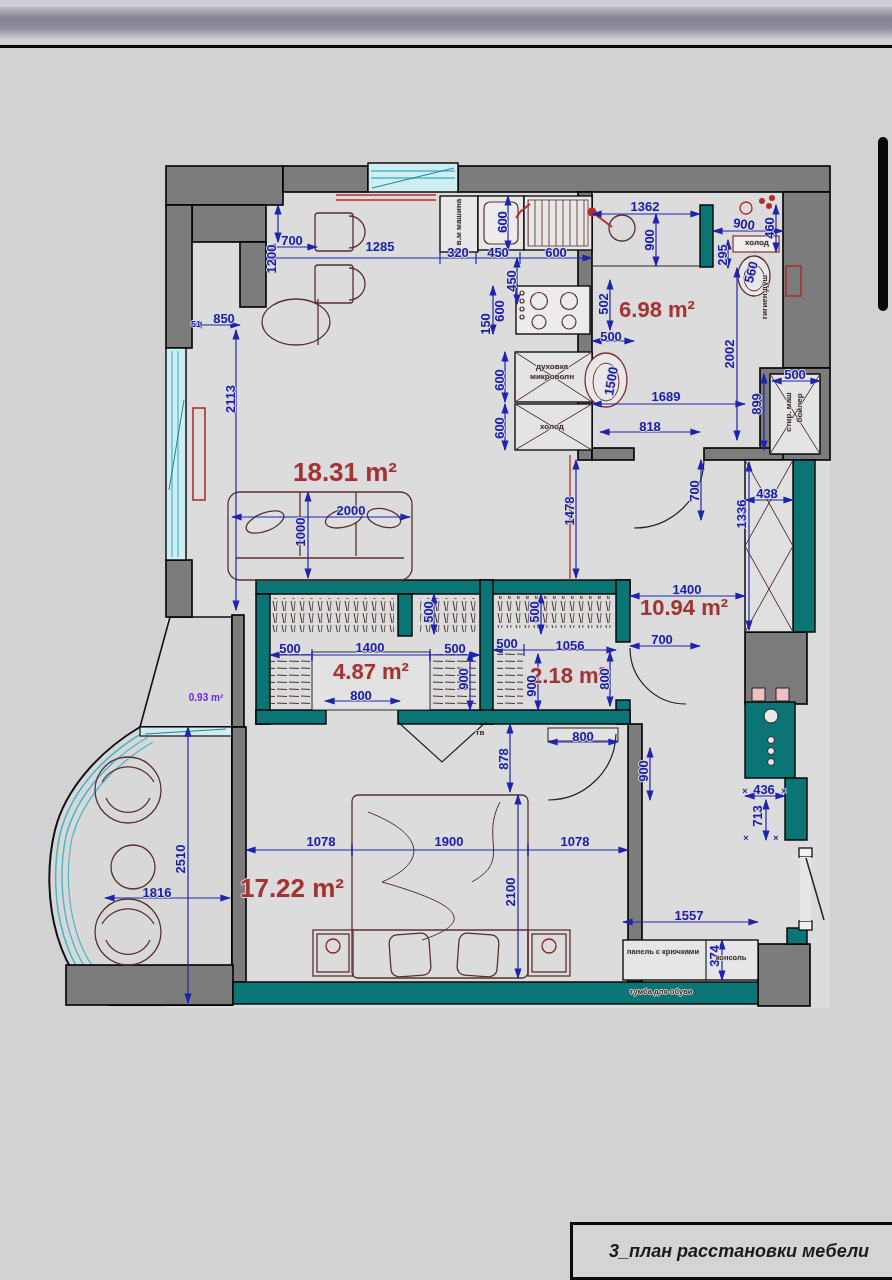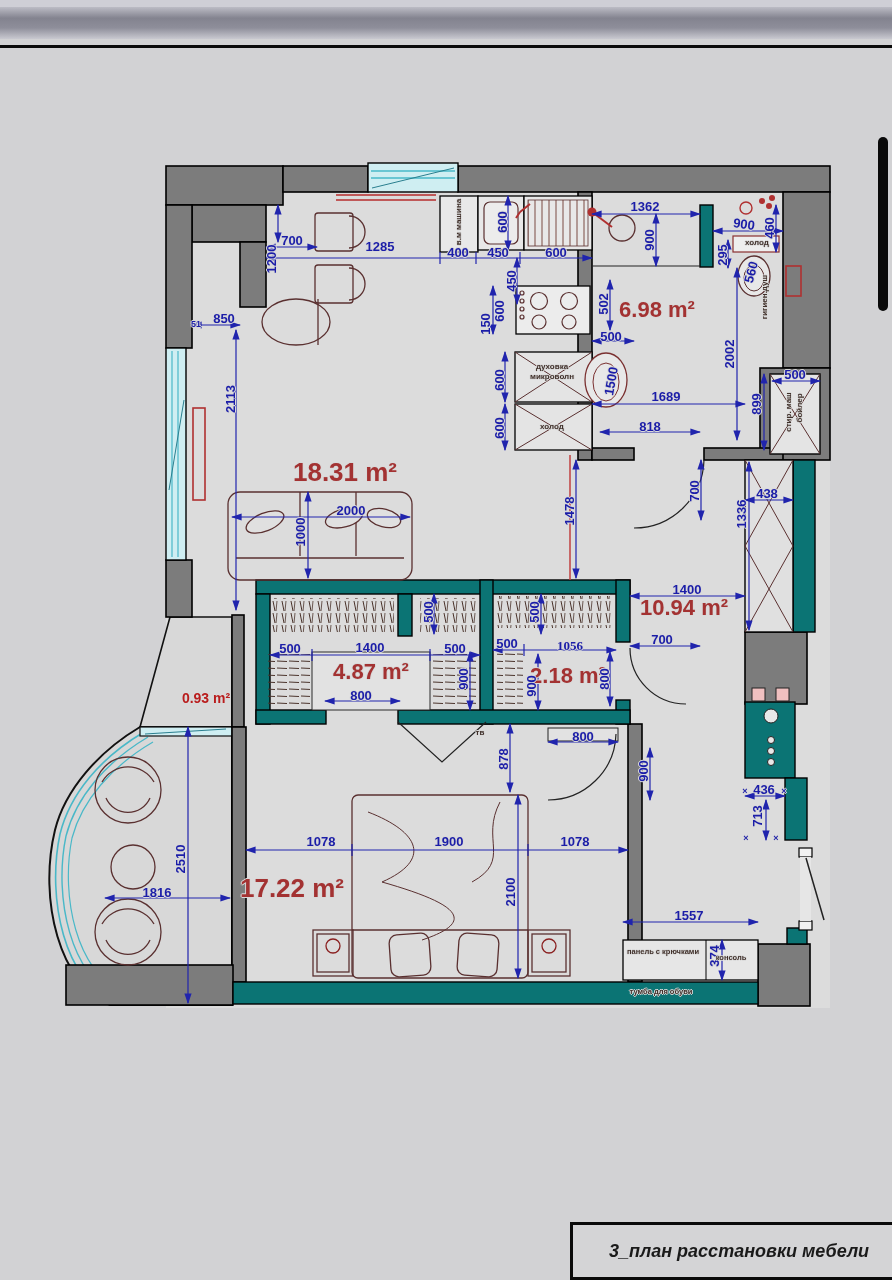--- a/index.html
+++ b/index.html
@@ -12,21 +12,21 @@
   .scroll{position:absolute;left:878px;top:137px;width:10px;height:174px;border-radius:5px;
           background:#0a0a0a;}
   .plan-svg{position:absolute;left:0;top:0;}
   .labels{position:absolute;left:0;top:0;width:892px;height:1280px;pointer-events:none;}
   .ann{position:absolute;transform:translate(-50%,-50%);white-space:nowrap;line-height:1;
        text-shadow:1px 0 0 #d9d9d9,-1px 0 0 #d9d9d9,0 1px 0 #d9d9d9,0 -1px 0 #d9d9d9;}
   .dim{color:#1b1da8;font-weight:700;font-size:13px;}
   .dim-sm{color:#1b1da8;font-weight:700;font-size:9px;}
   .area-lg{color:#a33232;font-weight:700;font-size:26px;}
   .area{color:#a33232;font-weight:700;font-size:22px;}
-  .area-sm{color:#b91c1c;font-weight:700;font-size:14px;}
+  .area-sm{color:#6d28d9;font-weight:700;font-size:10px;}
   .lbl{color:#40302a;font-weight:700;font-size:8px;}
   .lbl-sm{color:#40302a;font-weight:700;font-size:7.5px;}
   .title-block{position:absolute;left:570px;top:1222px;width:330px;height:52px;
        border:3px solid #0a0a0a;background:#d4d4d6;display:flex;align-items:center;}
   .title-block span{padding-left:36px;font-style:italic;font-weight:700;font-size:18px;color:#1a1a1a;}
 </style>
 </head>
 <body>
 
 <div class="page">
@@ -297,21 +297,21 @@
       <line x1="105" y1="898" x2="230" y2="898" marker-start="url(#ar)" marker-end="url(#ar)"></line>
       <line x1="232" y1="517" x2="410" y2="517" marker-start="url(#ar)" marker-end="url(#ar)"></line>
       <line x1="308" y1="492" x2="308" y2="578" marker-start="url(#ar)" marker-end="url(#ar)"></line>
     </g>
   </svg>
 
   <div class="labels">
       <span class="ann dim" style="left: 292px; top: 240px;">700</span>
       <span class="ann dim" style="left: 271px; top: 259px; transform: translate(-50%, -50%) rotate(-90deg);">1200</span>
       <span class="ann dim" style="left: 380px; top: 246px;">1285</span>
-      <span class="ann dim" style="left: 458px; top: 252px;">400</span>
+      <span class="ann dim" style="left: 458px; top: 252px;">320</span>
       <span class="ann dim" style="left: 498px; top: 252px;">450</span>
       <span class="ann dim" style="left: 556px; top: 252px;">600</span>
       <span class="ann dim" style="left: 502px; top: 222px; transform: translate(-50%, -50%) rotate(-90deg);">600</span>
       <span class="ann dim" style="left: 511px; top: 281px; transform: translate(-50%, -50%) rotate(-90deg);">450</span>
       <span class="ann dim" style="left: 224px; top: 318px;">850</span>
       <span class="ann dim-sm" style="left: 196px; top: 324px;">51</span>
       <span class="ann dim" style="left: 230px; top: 399px; transform: translate(-50%, -50%) rotate(-90deg);">2113</span>
       <span class="ann dim" style="left: 485px; top: 324px; transform: translate(-50%, -50%) rotate(-90deg);">150</span>
       <span class="ann dim" style="left: 499px; top: 311px; transform: translate(-50%, -50%) rotate(-90deg);">600</span>
       <span class="ann dim" style="left: 499px; top: 380px; transform: translate(-50%, -50%) rotate(-90deg);">600</span>
@@ -352,21 +352,21 @@
       <span class="ann area-lg" style="left: 292px; top: 888px;">17.22 m²</span>
       <span class="ann area-sm" style="left: 206px; top: 698px;">0.93 m²</span>
       <span class="ann dim" style="left: 290px; top: 648px;">500</span>
       <span class="ann dim" style="left: 370px; top: 647px;">1400</span>
       <span class="ann dim" style="left: 455px; top: 648px;">500</span>
       <span class="ann dim" style="left: 428px; top: 612px; transform: translate(-50%, -50%) rotate(-90deg);">500</span>
       <span class="ann dim" style="left: 463px; top: 679px; transform: translate(-50%, -50%) rotate(-90deg);">900</span>
       <span class="ann dim" style="left: 361px; top: 695px;">800</span>
       <span class="ann dim" style="left: 534px; top: 612px; transform: translate(-50%, -50%) rotate(-90deg);">500</span>
       <span class="ann dim" style="left: 507px; top: 643px;">500</span>
-      <span class="ann dim" style="left: 570px; top: 645px; font-family: Liberation Serif, serif;">1056</span>
+      <span class="ann dim" style="left: 570px; top: 645px;">1056</span>
       <span class="ann dim" style="left: 531px; top: 686px; transform: translate(-50%, -50%) rotate(-90deg);">900</span>
       <span class="ann dim" style="left: 604px; top: 679px; transform: translate(-50%, -50%) rotate(-90deg);">800</span>
       <span class="ann lbl" style="left: 480px; top: 733px;">тв</span>
       <span class="ann dim" style="left: 503px; top: 759px; transform: translate(-50%, -50%) rotate(-90deg);">878</span>
       <span class="ann dim" style="left: 583px; top: 736px;">800</span>
       <span class="ann dim" style="left: 643px; top: 771px; transform: translate(-50%, -50%) rotate(-90deg);">900</span>
       <span class="ann dim" style="left: 321px; top: 841px;">1078</span>
       <span class="ann dim" style="left: 449px; top: 841px;">1900</span>
       <span class="ann dim" style="left: 575px; top: 841px;">1078</span>
       <span class="ann dim" style="left: 510px; top: 892px; transform: translate(-50%, -50%) rotate(-90deg);">2100</span>

